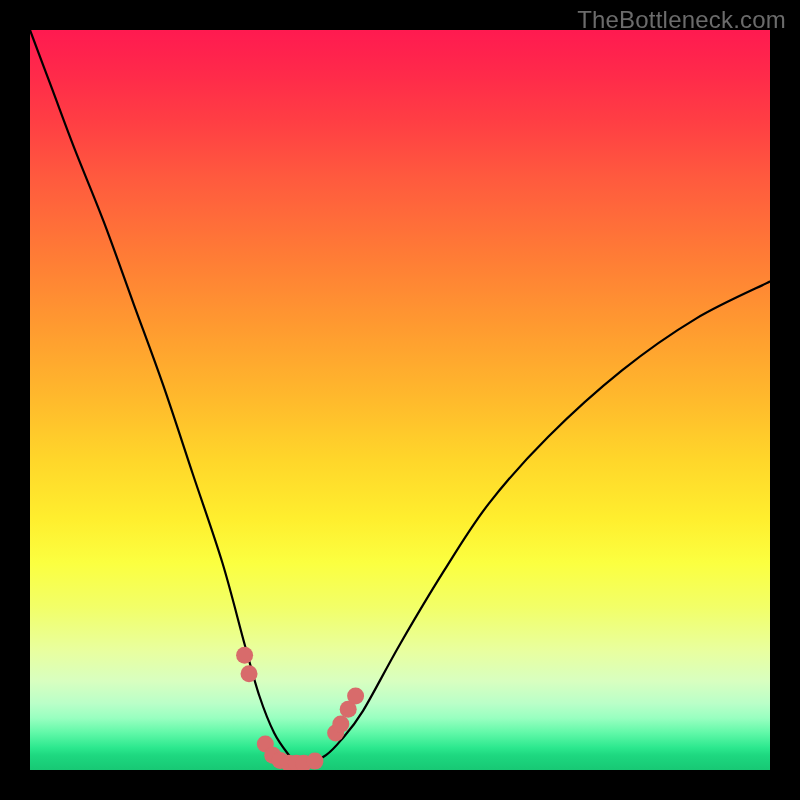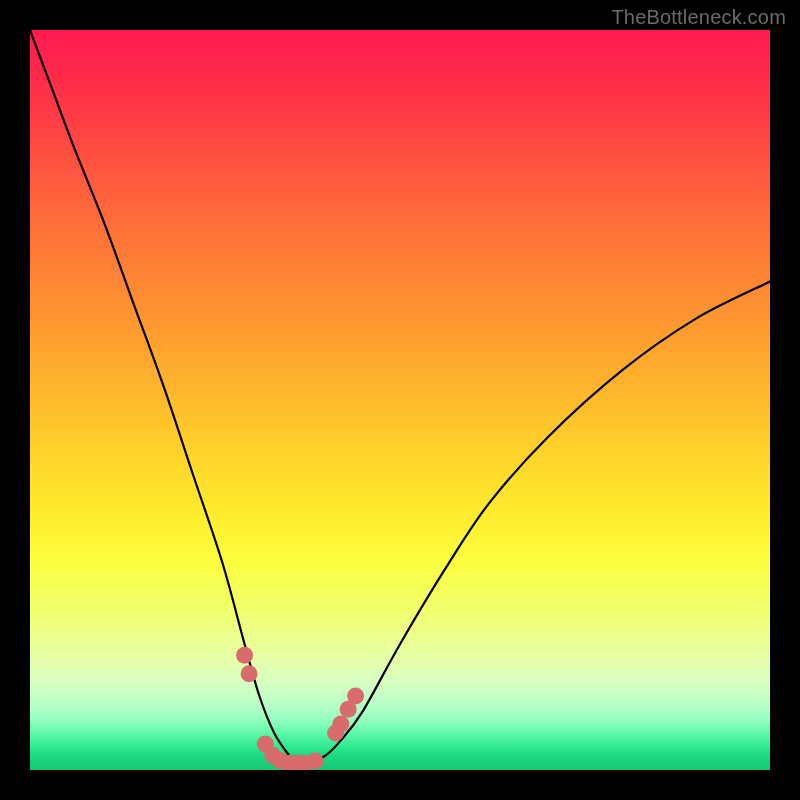--- a/index.html
+++ b/index.html
@@ -56,21 +56,21 @@
   }
   svg.curve {
     position: absolute;
     inset: 0;
   }
   .watermark {
     position: absolute;
     top: 6px;
     right: 14px;
     color: #6b6b6b;
-    font-size: 20px;
+    font-size: 24px;
     font-weight: 500;
     letter-spacing: 0.2px;
     user-select: none;
   }
 </style>
 </head>
 <body>
 
 <div class="frame">
   <div class="watermark">TheBottleneck.com</div>

